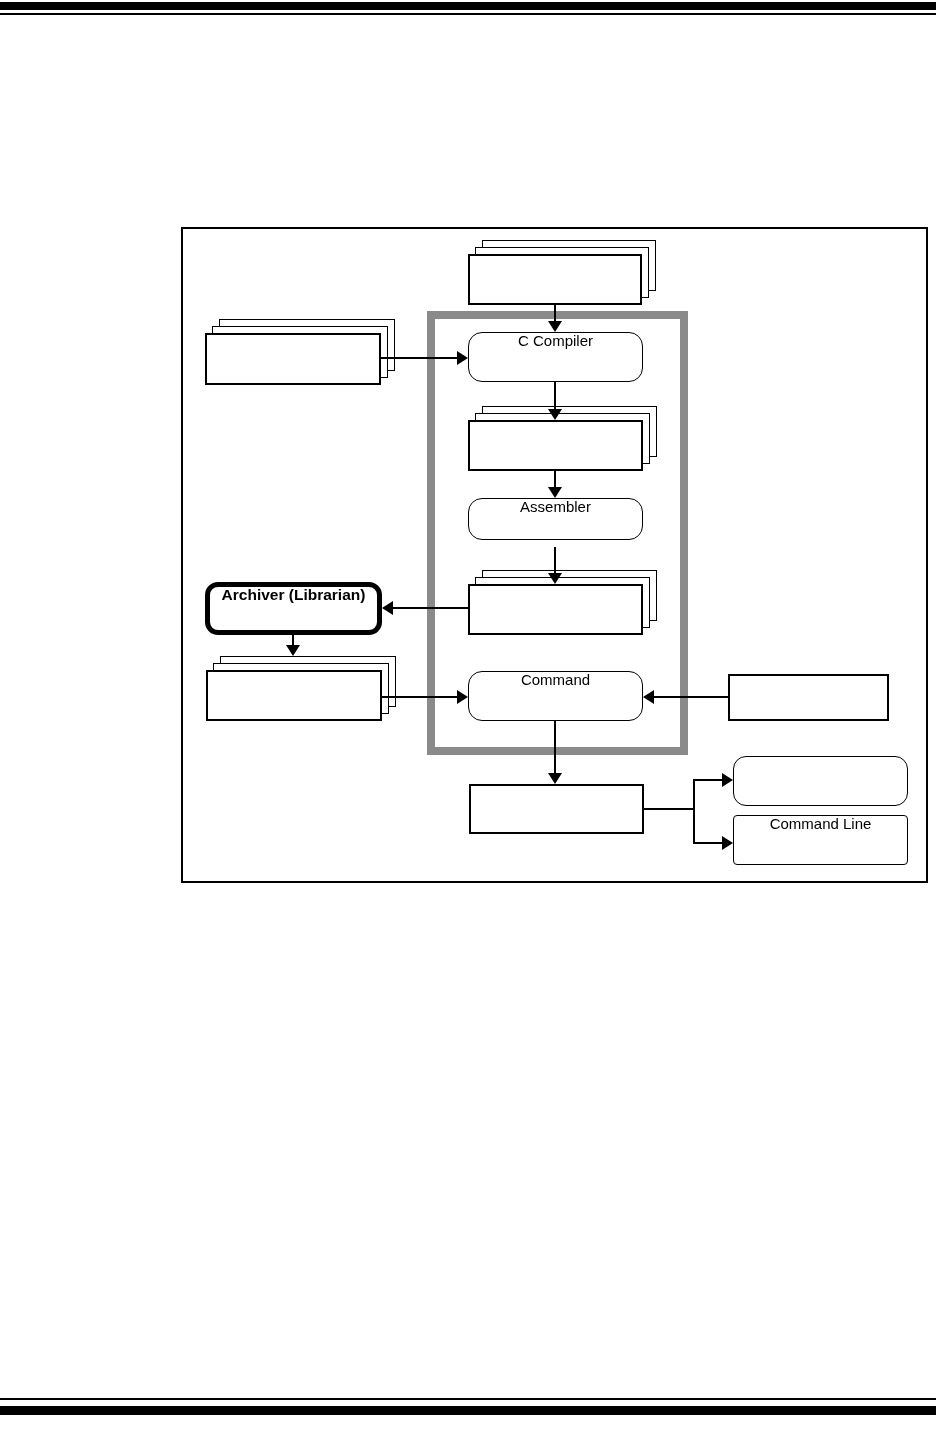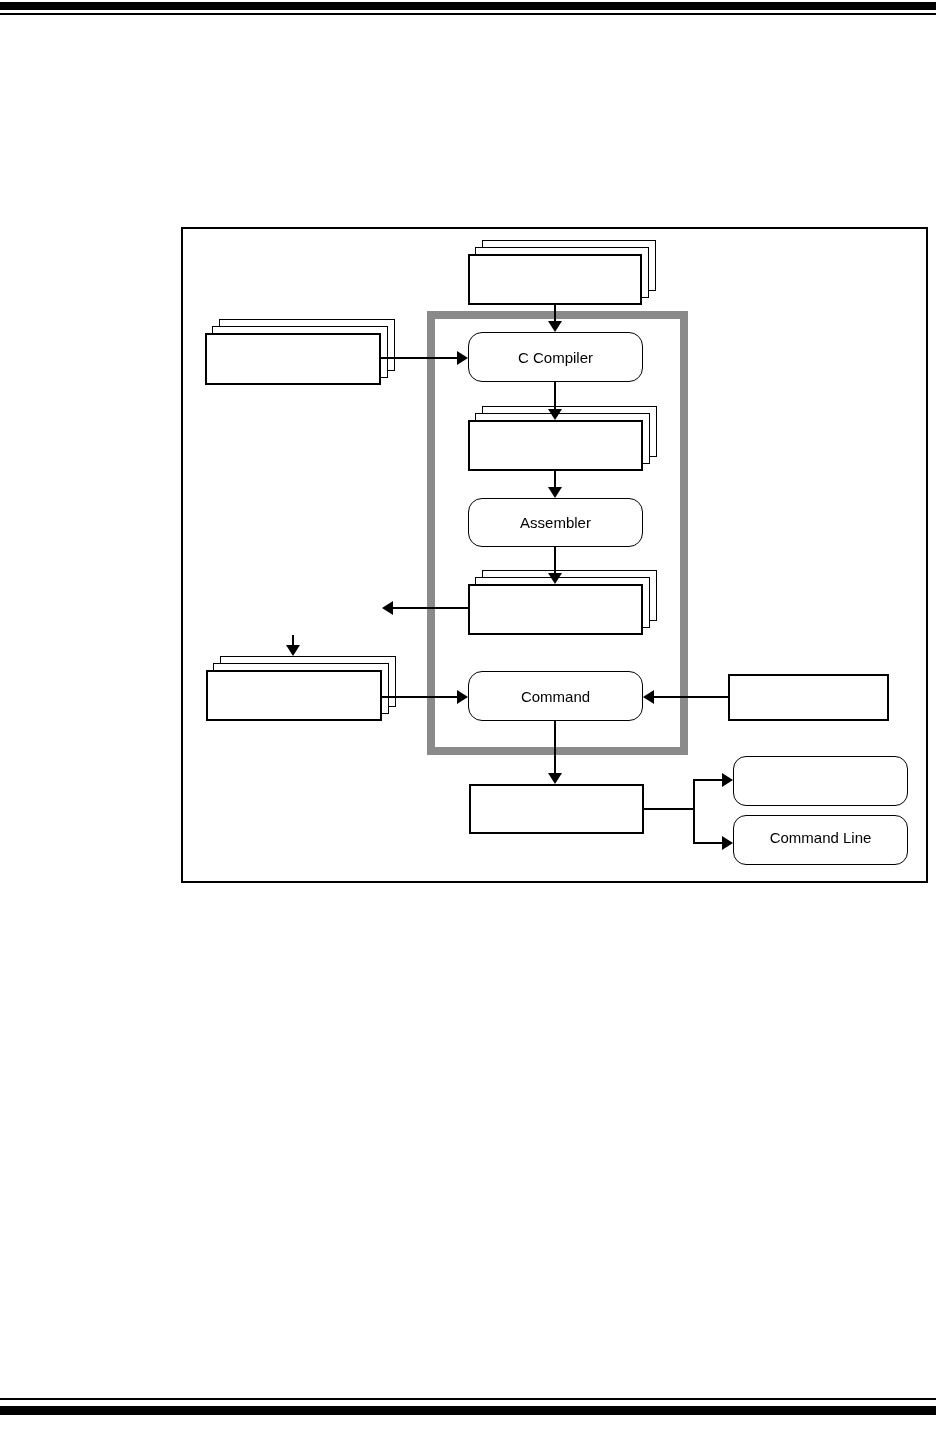--- a/index.html
+++ b/index.html
@@ -13,21 +13,21 @@
     margin:0 auto;
   }
   .rule{position:absolute;left:0;width:936px;background:var(--rule-black,#000);}
   .frame{position:absolute;box-sizing:border-box;background:transparent;}
   .stack{position:absolute;z-index:2;}
   .stack-layer{position:absolute;box-sizing:border-box;background:#fff;border:1.2px solid #000;}
   .stack-front{border-width:2px;}
   .proc-box{
     position:absolute;box-sizing:border-box;z-index:2;
     background:#fff;border:1.5px solid var(--box-border,#000);border-radius:14px;
-    display:flex;align-items:center;justify-content:center;
+    display:flex;align-items:flex-start;justify-content:center;
     font-size:15px;line-height:1;
   }
   .plain-rect{
     position:absolute;box-sizing:border-box;z-index:2;
     background:#fff;border:2px solid var(--box-border,#000);
     display:flex;align-items:center;justify-content:center;
     font-size:15px;
   }
   .archiver{
     border-width:5px;border-radius:13px;
@@ -69,48 +69,51 @@
   <div class="proc-box" style="left:468px;top:332px;width:175px;height:50px;">
     <span>C Compiler</span>
   </div>
 
   <div class="stack" style="left:468px;top:406px;width:189px;height:65px;">
     <div class="stack-layer" style="left:14px;top:0;width:175px;height:51px;"></div>
     <div class="stack-layer" style="left:7px;top:7px;width:175px;height:51px;"></div>
     <div class="stack-layer stack-front" style="left:0;top:14px;width:175px;height:51px;"></div>
   </div>
 
-  <div class="proc-box" style="left:468px;top:498px;width:175px;height:49px;">
+  <div class="proc-box" style="left:468px;top:498px;width:175px;height:42px;">
     <span>Assembler</span>
   </div>
 
   <div class="stack" style="left:468px;top:570px;width:189px;height:65px;">
     <div class="stack-layer" style="left:14px;top:0;width:175px;height:51px;"></div>
     <div class="stack-layer" style="left:7px;top:7px;width:175px;height:51px;"></div>
     <div class="stack-layer stack-front" style="left:0;top:14px;width:175px;height:51px;"></div>
   </div>
 
+  <div class="proc-box archiver" style="left:205px;top:582px;width:177px;height:53px;">
+    <span>Archiver (Librarian)</span>
+  </div>
 
   <div class="stack" style="left:206px;top:656px;width:190px;height:65px;">
     <div class="stack-layer" style="left:14px;top:0;width:176px;height:51px;"></div>
     <div class="stack-layer" style="left:7px;top:7px;width:176px;height:51px;"></div>
     <div class="stack-layer stack-front" style="left:0;top:14px;width:176px;height:51px;"></div>
   </div>
 
   <div class="proc-box" style="left:468px;top:671px;width:175px;height:50px;">
     <span>Command</span>
   </div>
 
   <div class="plain-rect" style="left:728px;top:674px;width:161px;height:47px;"></div>
 
   <div class="plain-rect" style="left:469px;top:784px;width:175px;height:50px;"></div>
 
   <div class="proc-box" style="left:733px;top:756px;width:175px;height:50px;border-radius:13px;"></div>
 
-  <div class="proc-box" style="left:733px;top:815px;width:175px;height:50px;border-radius:13px;">
+  <div class="proc-box" style="left:733px;top:815px;width:175px;height:50px;border-radius:4px;">
     <span class="cmdline-inner">Command Line</span>
   </div>
 
   <div class="vline" style="left:554px;top:305px;height:17px;"></div>
   <div class="ah ah-down" style="left:548px;top:321px;"></div>
 
   <div class="vline" style="left:554px;top:382px;height:28px;"></div>
   <div class="ah ah-down" style="left:548px;top:409px;"></div>
 
   <div class="vline" style="left:554px;top:471px;height:17px;"></div>

